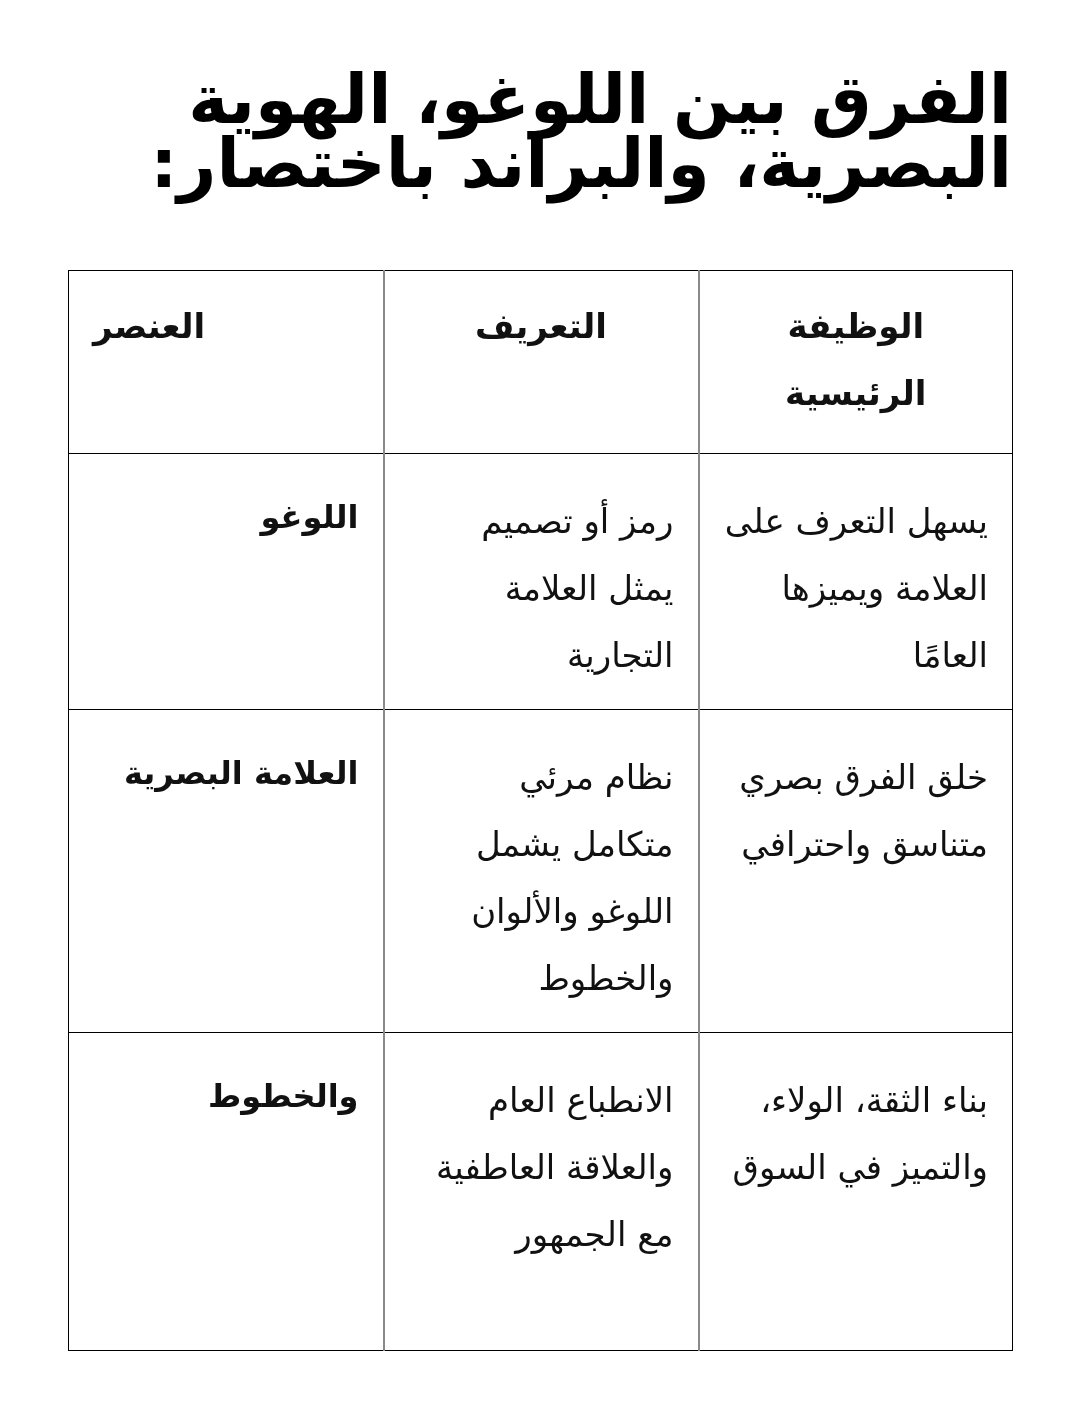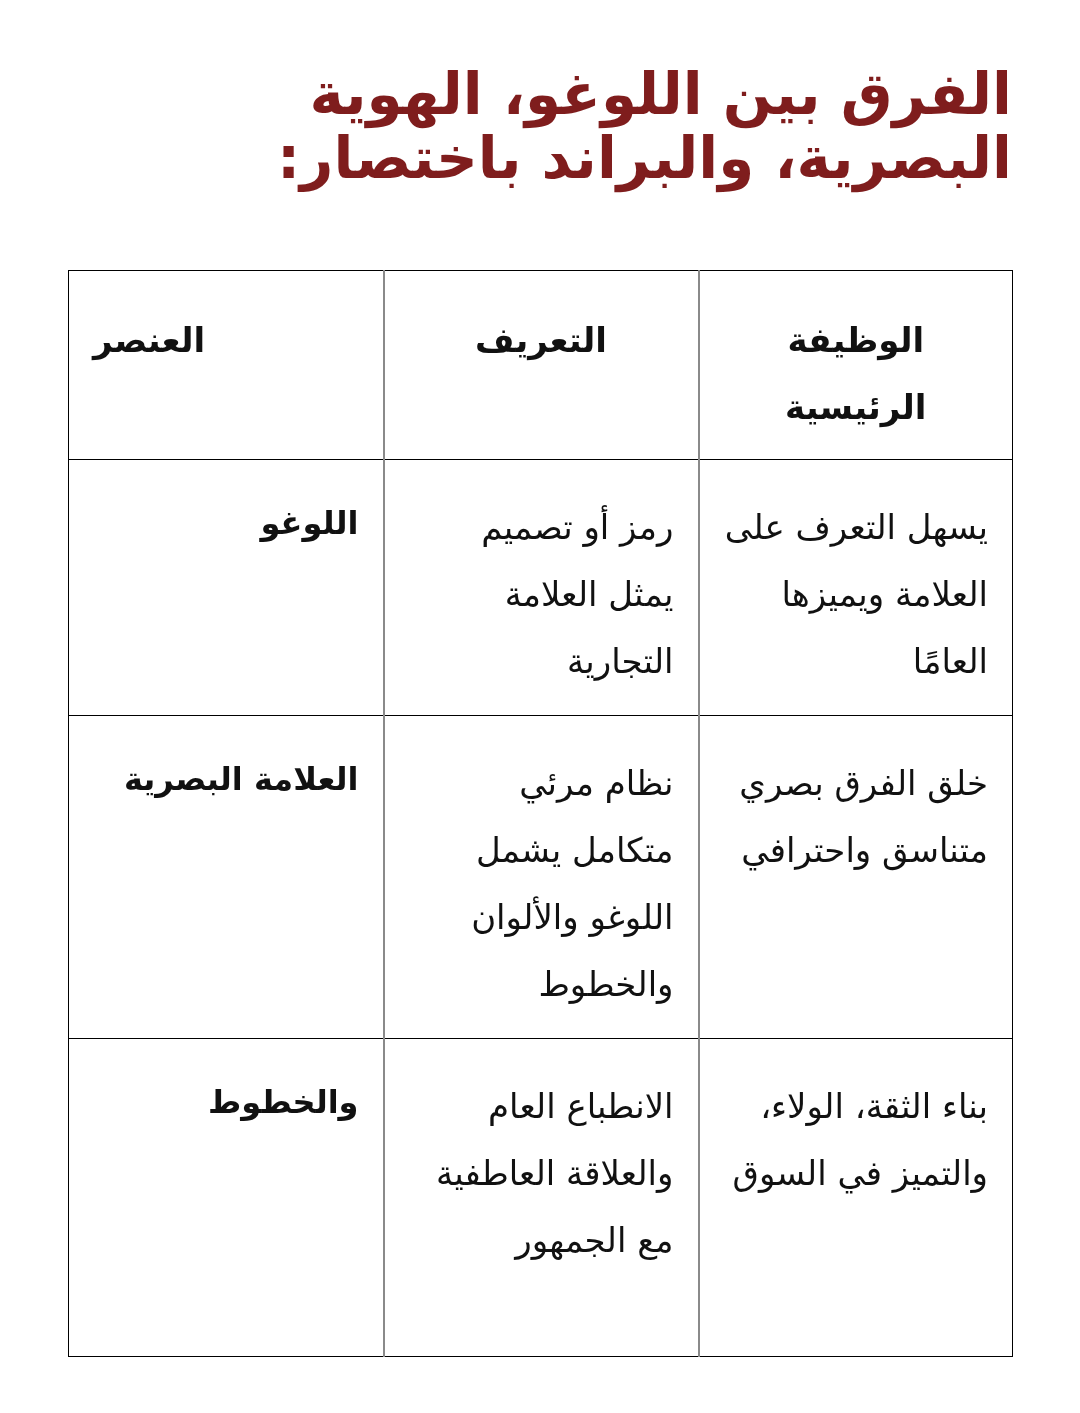--- a/index.html
+++ b/index.html
@@ -10,30 +10,30 @@
     body {
       width: 1080px;
       height: 1413px;
       position: relative;
       overflow: hidden;
       font-family: "DejaVu Sans", sans-serif;
       color: #111111;
     }
     .title {
       position: absolute;
-      top: 62px;
+      top: 68px;
       left: 68px;
       width: 944px;
       direction: rtl;
       text-align: right;
       font-family: "DejaVu Sans", sans-serif;
       font-weight: bold;
-      font-size: 58px;
+      font-size: 68px;
       line-height: 64px;
-      color: #7f1d1d;
+      color: #000000;
       margin: 0;
     }
     .tbl {
       position: absolute;
       top: 270px;
       left: 68px;
       width: 944px;
       border-collapse: collapse;
       direction: rtl;
       table-layout: fixed;
@@ -47,21 +47,21 @@
       vertical-align: top;
       padding: 34px 24px 20px 24px;
       font-size: 34px;
       line-height: 67px;
       font-weight: normal;
     }
     .tbl tr > *:first-child { border-right: 1px solid #000000; }
     .tbl tr > *:last-child { border-left: 1px solid #000000; }
     .tbl th {
       font-weight: bold;
-      padding-top: 36px;
+      padding-top: 22px;
       padding-bottom: 18px;
     }
     .tbl th.c-el {
       font-family: "DejaVu Sans", sans-serif;
       text-align: left;
       direction: rtl;
     }
     .tbl td.c-el {
       font-weight: bold;
       text-align: right;

